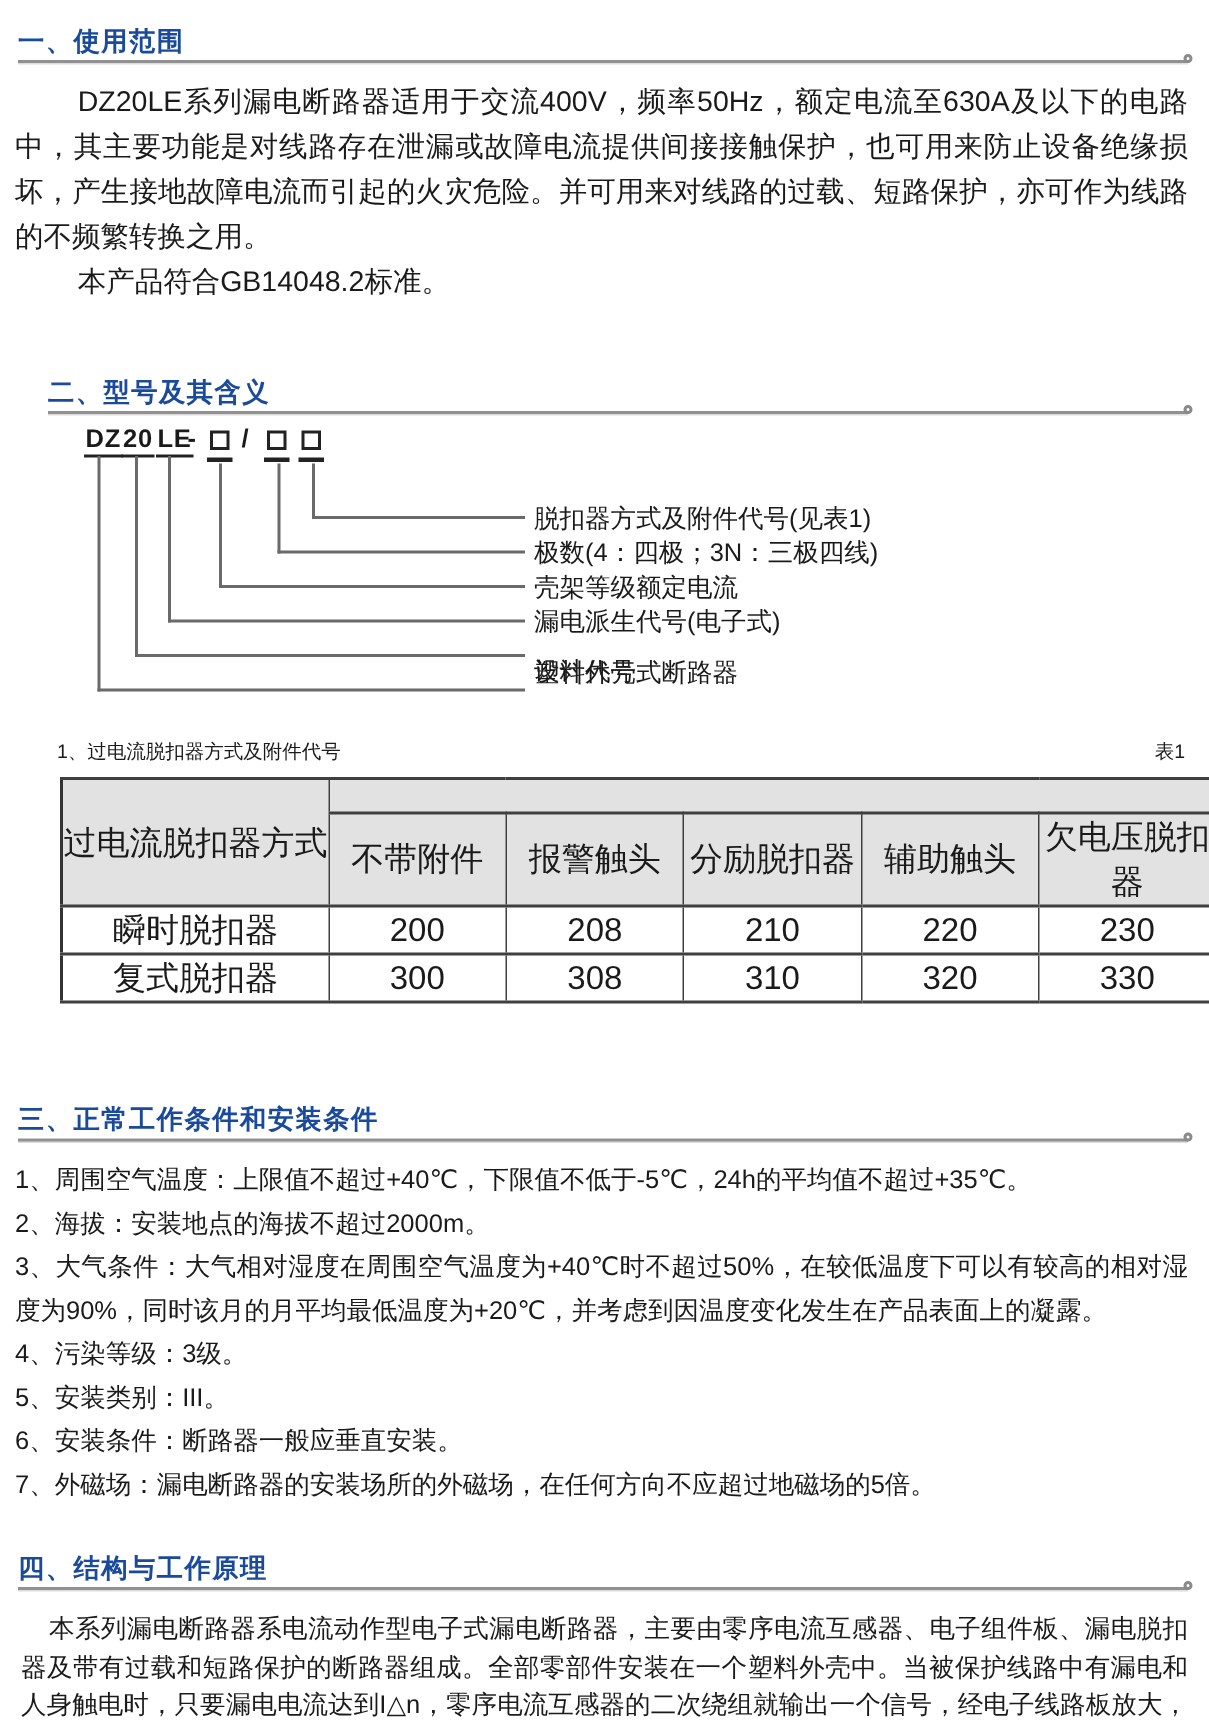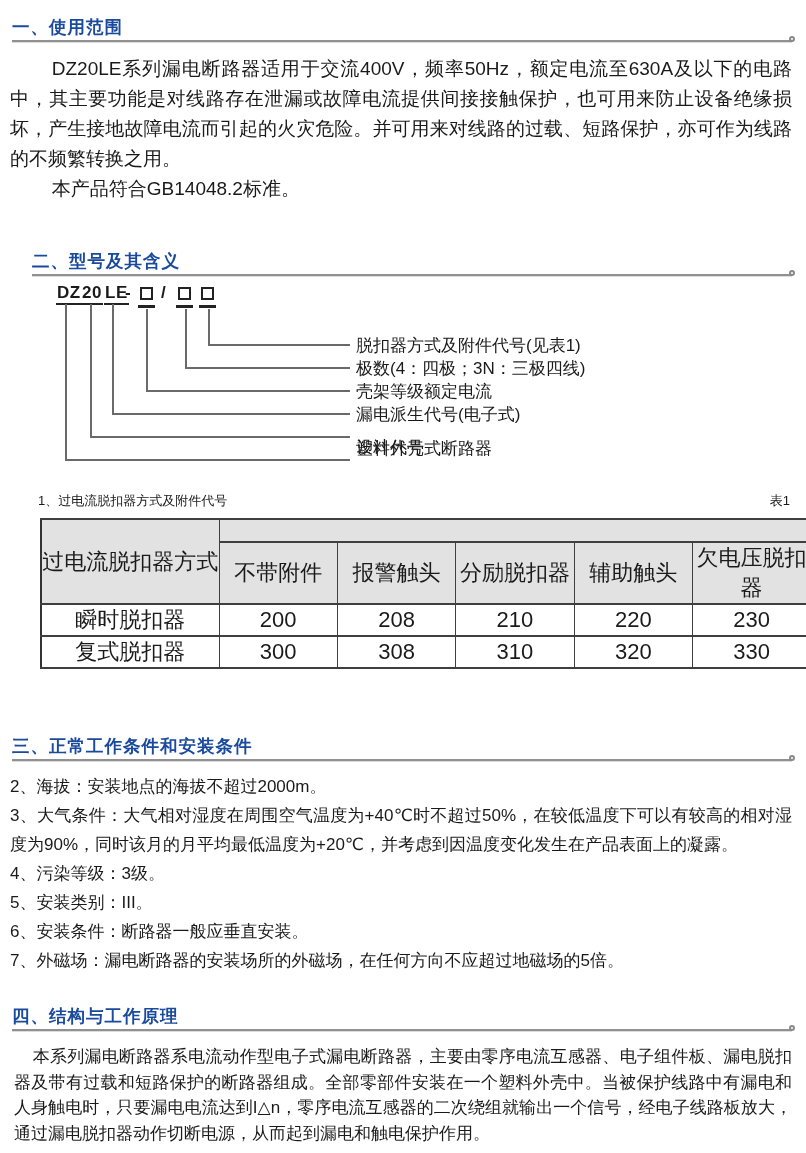--- a/index.html
+++ b/index.html
@@ -237,20 +237,21 @@
       </tbody>
     </table>
   </div>
 
   <div class="sp-sec3">
     <div class="sec-title">三、正常工作条件和安装条件</div>
     <div class="divider">
       <span class="end-circle"></span>
     </div>
     <ul class="cond-list">
+      <li>1、周围空气温度：上限值不超过+40℃，下限值不低于-5℃，24h的平均值不超过+35℃。</li>
       <li>2、海拔：安装地点的海拔不超过2000m。</li>
       <li>3、大气条件：大气相对湿度在周围空气温度为+40℃时不超过50%，在较低温度下可以有较高的相对湿度为90%，同时该月的月平均最低温度为+20℃，并考虑到因温度变化发生在产品表面上的凝露。</li>
       <li>4、污染等级：3级。</li>
       <li>5、安装类别：III。</li>
       <li>6、安装条件：断路器一般应垂直安装。</li>
       <li>7、外磁场：漏电断路器的安装场所的外磁场，在任何方向不应超过地磁场的5倍。</li>
     </ul>
   </div>
 
   <div class="sp-sec4">

